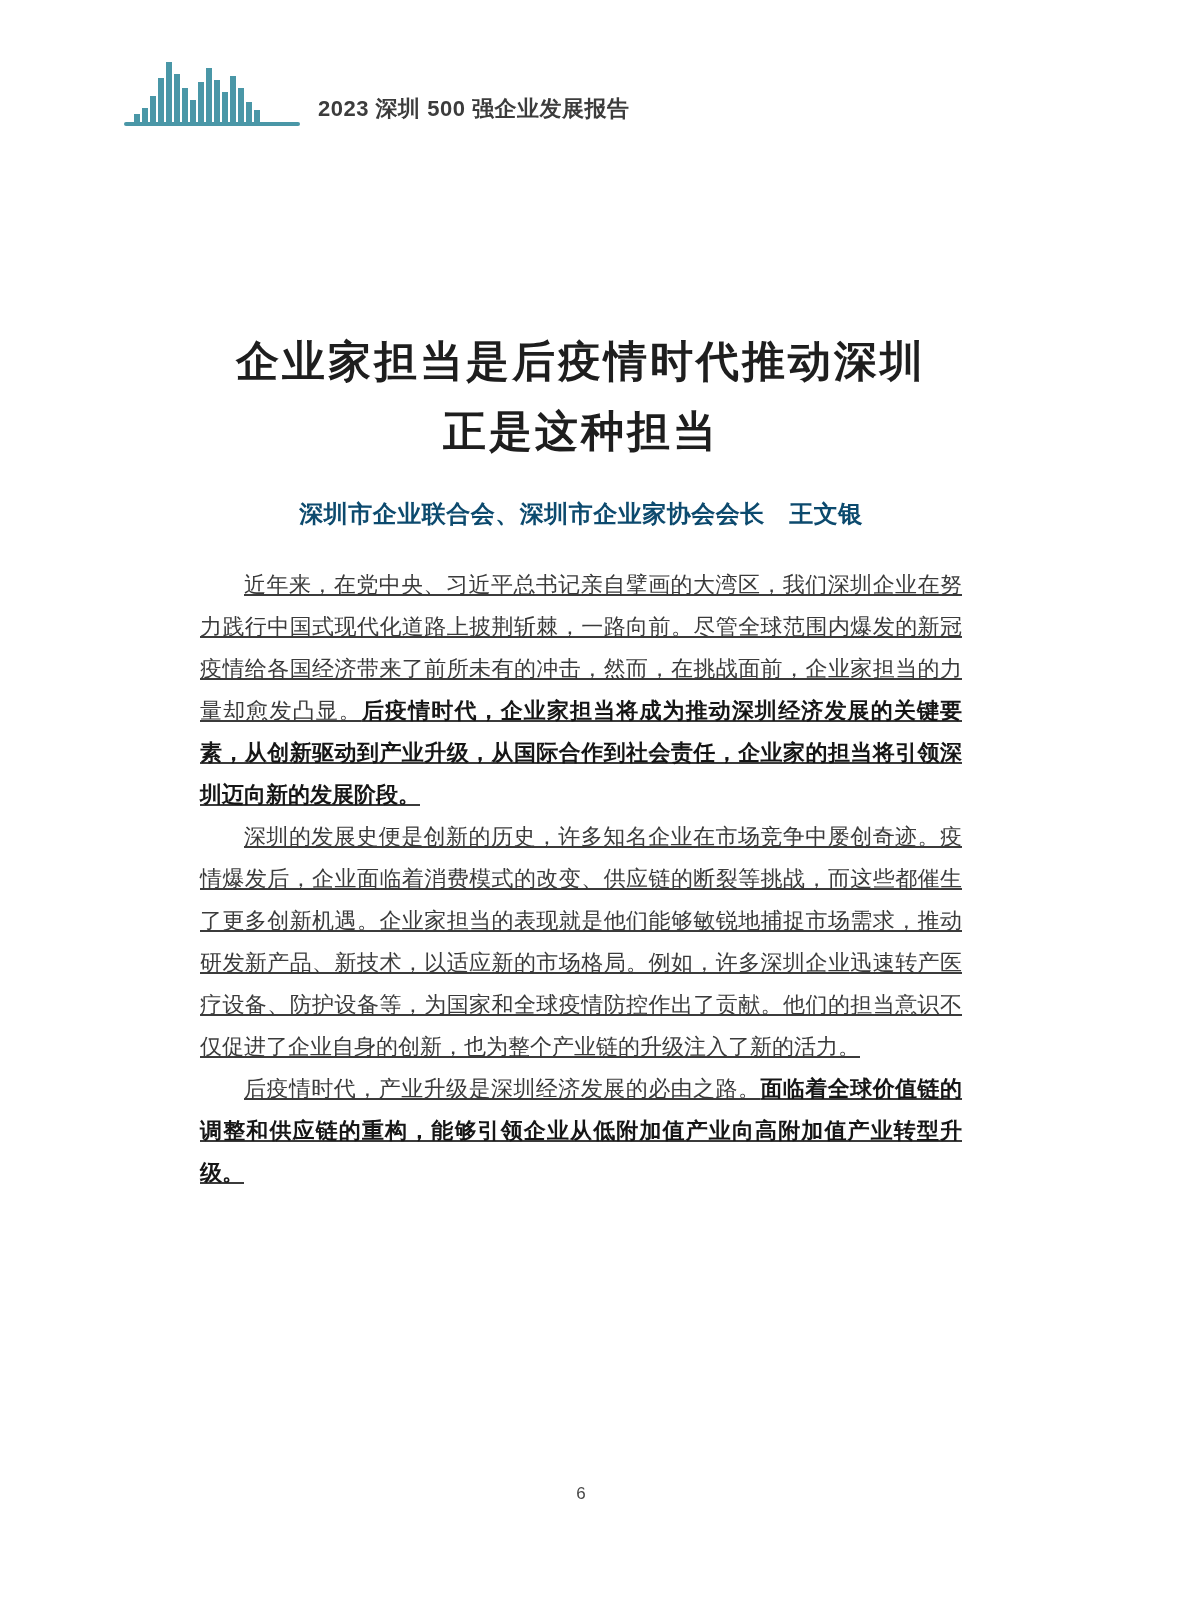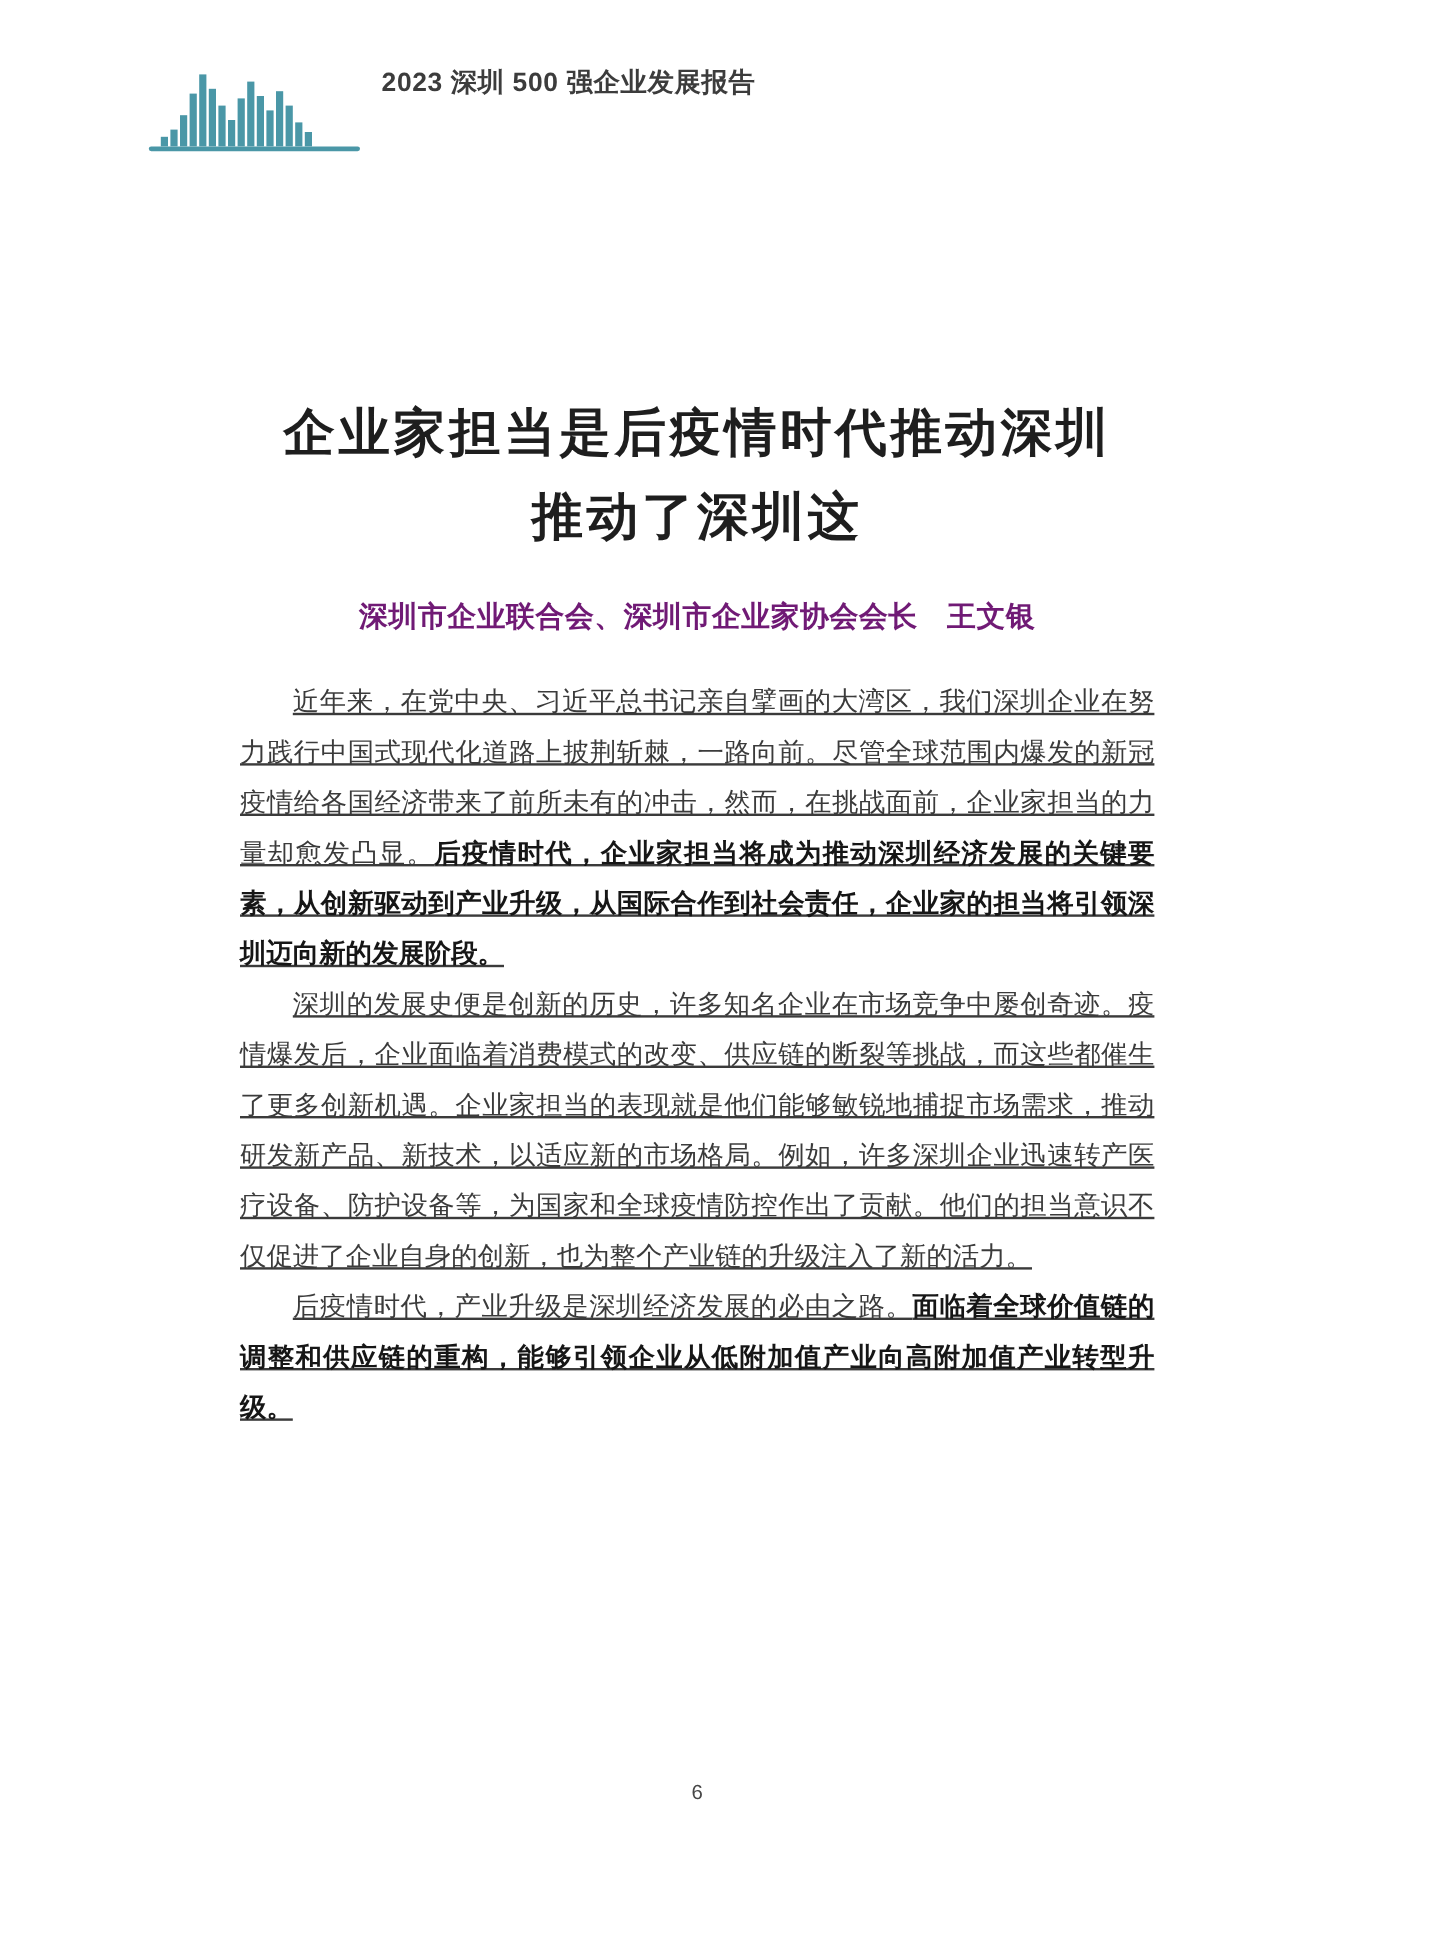--- a/index.html
+++ b/index.html
@@ -14,21 +14,21 @@
     height: 1616px;
     background: #ffffff;
     overflow: hidden;
     margin: 0 auto;
   }
   .header {
     position: absolute;
     top: 54px;
     left: 122px;
     display: flex;
-    align-items: flex-start;
+    align-items: flex-end;
   }
   .logo-icon { display: block; }
   .header-title {
     font-size: 22px;
     font-weight: 700;
     color: #3c3c3c;
     margin-left: 16px;
     padding-bottom: 10px;
     letter-spacing: 0.5px;
     white-space: nowrap;
@@ -46,21 +46,21 @@
     letter-spacing: 3px;
   }
   .byline {
     position: absolute;
     top: 498px;
     left: 200px;
     width: 762px;
     text-align: center;
     font-size: 24px;
     font-weight: 700;
-    color: #701a75;
+    color: #0c4a6e;
     letter-spacing: 0.5px;
   }
   .article-body {
     position: absolute;
     top: 564px;
     left: 200px;
     width: 762px;
     font-size: 22px;
     line-height: 42px;
     color: #3b3b3b;
@@ -110,21 +110,21 @@
         <rect x="124" y="48" width="6" height="20"></rect>
         <rect x="132" y="56" width="6" height="12"></rect>
         <rect x="2" y="68" width="176" height="4" rx="2"></rect>
       </g>
     </svg>
     <div class="header-title">2023 深圳 500 强企业发展报告</div>
   </div>
 
   <div class="article-title">
     <div>企业家担当是后疫情时代推动深圳</div>
-    <div>推动了深圳这</div>
+    <div>正是这种担当</div>
   </div>
 
   <div class="byline">深圳市企业联合会、深圳市企业家协会会长　王文银</div>
 
   <div class="article-body">
     <p><span>近年来，在党中央、习近平总书记亲自擘画的大湾区，我们深圳企业在努力践行中国式现代化道路上披荆斩棘，一路向前。尽管全球范围内爆发的新冠疫情给各国经济带来了前所未有的冲击，然而，在挑战面前，企业家担当的力量却愈发凸显。</span><strong>后疫情时代，企业家担当将成为推动深圳经济发展的关键要素，从创新驱动到产业升级，从国际合作到社会责任，企业家的担当将引领深圳迈向新的发展阶段。</strong></p>
     <p><span>深圳的发展史便是创新的历史，许多知名企业在市场竞争中屡创奇迹。疫情爆发后，企业面临着消费模式的改变、供应链的断裂等挑战，而这些都催生了更多创新机遇。企业家担当的表现就是他们能够敏锐地捕捉市场需求，推动研发新产品、新技术，以适应新的市场格局。例如，许多深圳企业迅速转产医疗设备、防护设备等，为国家和全球疫情防控作出了贡献。他们的担当意识不仅促进了企业自身的创新，也为整个产业链的升级注入了新的活力。</span></p>
     <p><span>后疫情时代，产业升级是深圳经济发展的必由之路。</span><strong>面临着全球价值链的调整和供应链的重构，能够引领企业从低附加值产业向高附加值产业转型升级。</strong></p>
   </div>
 

